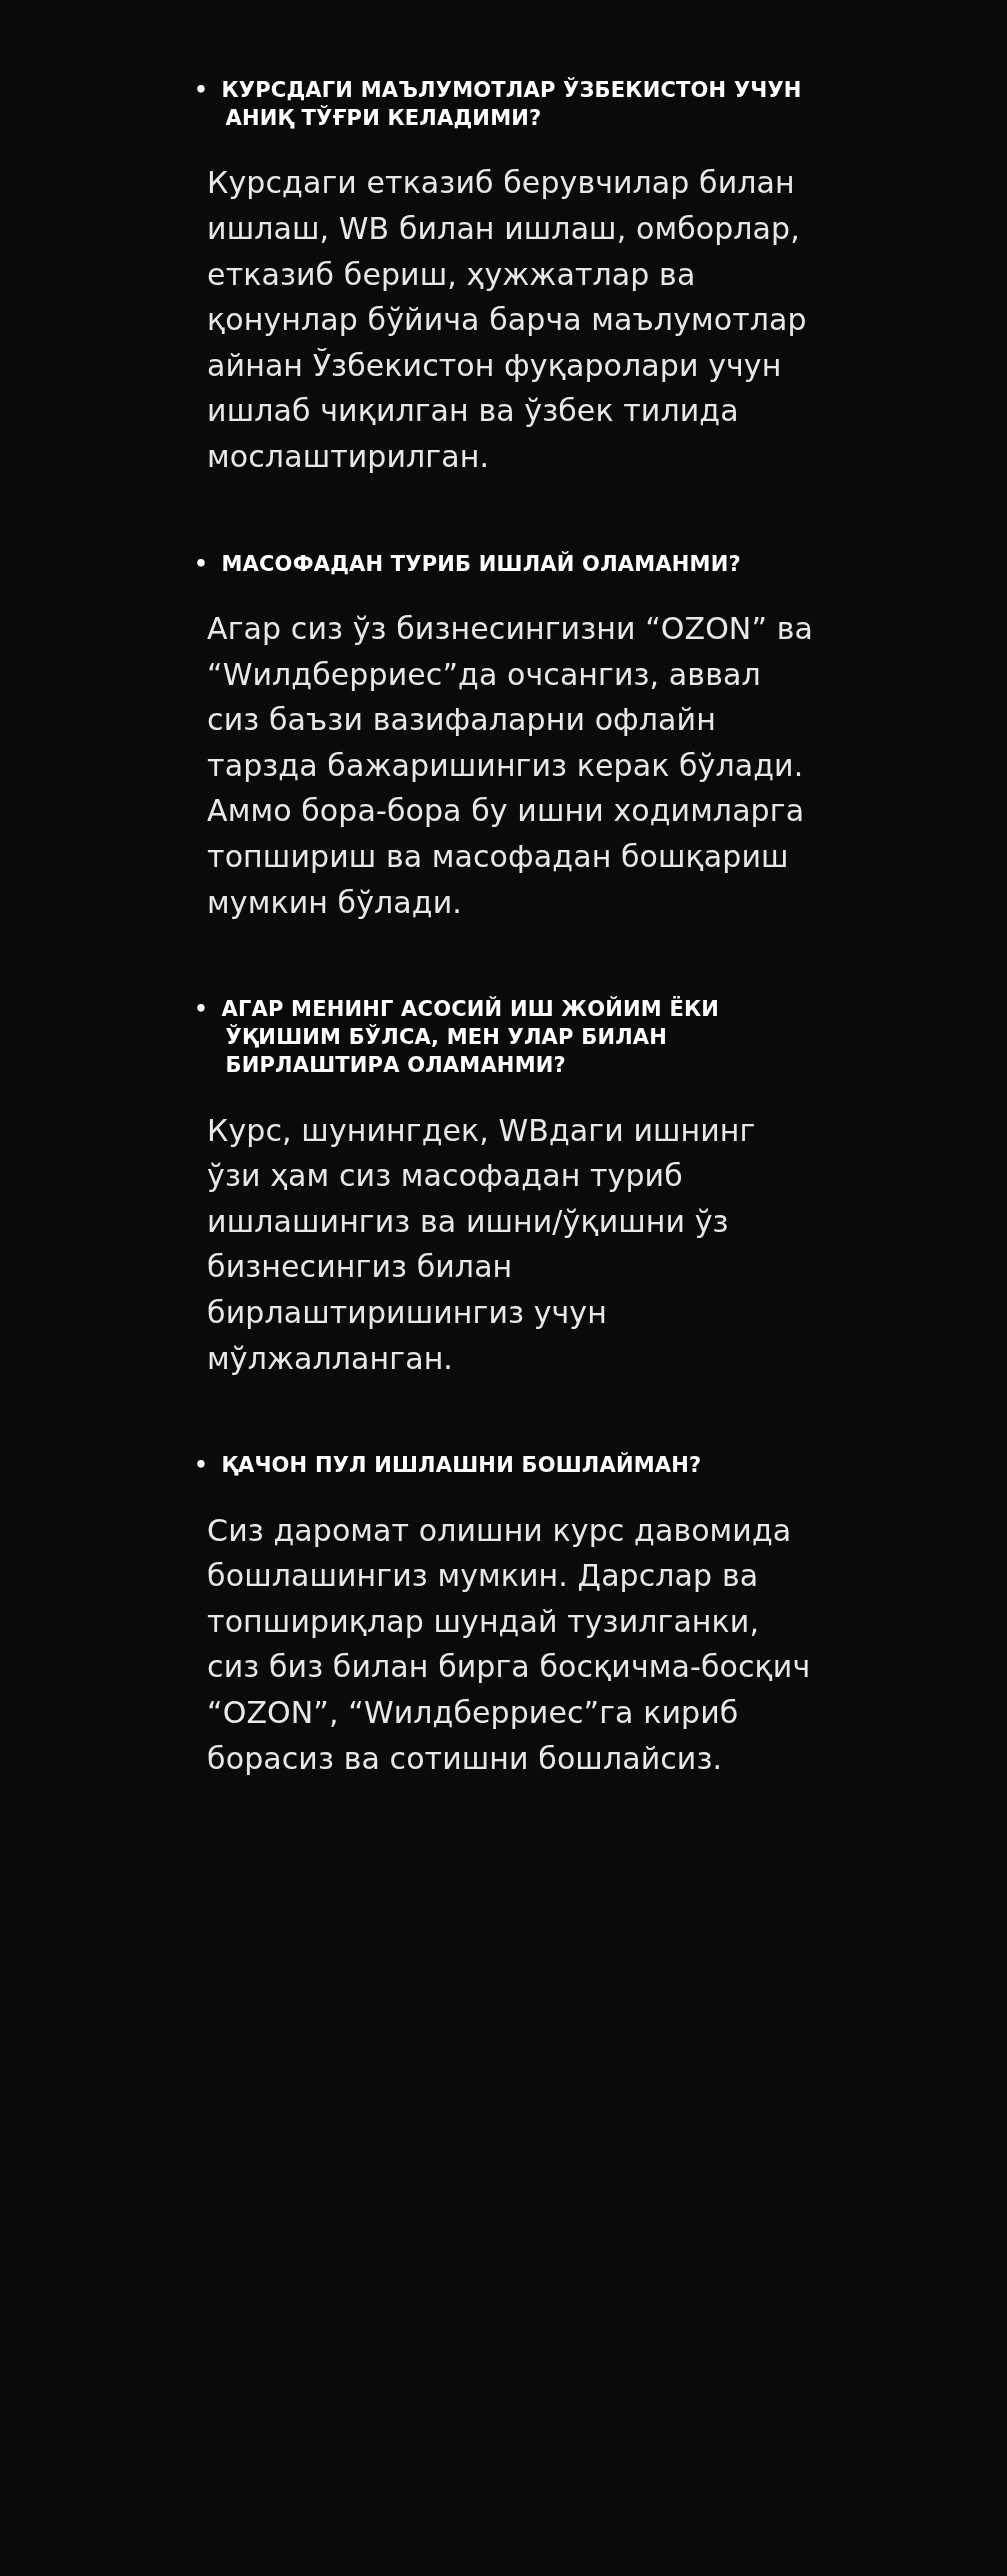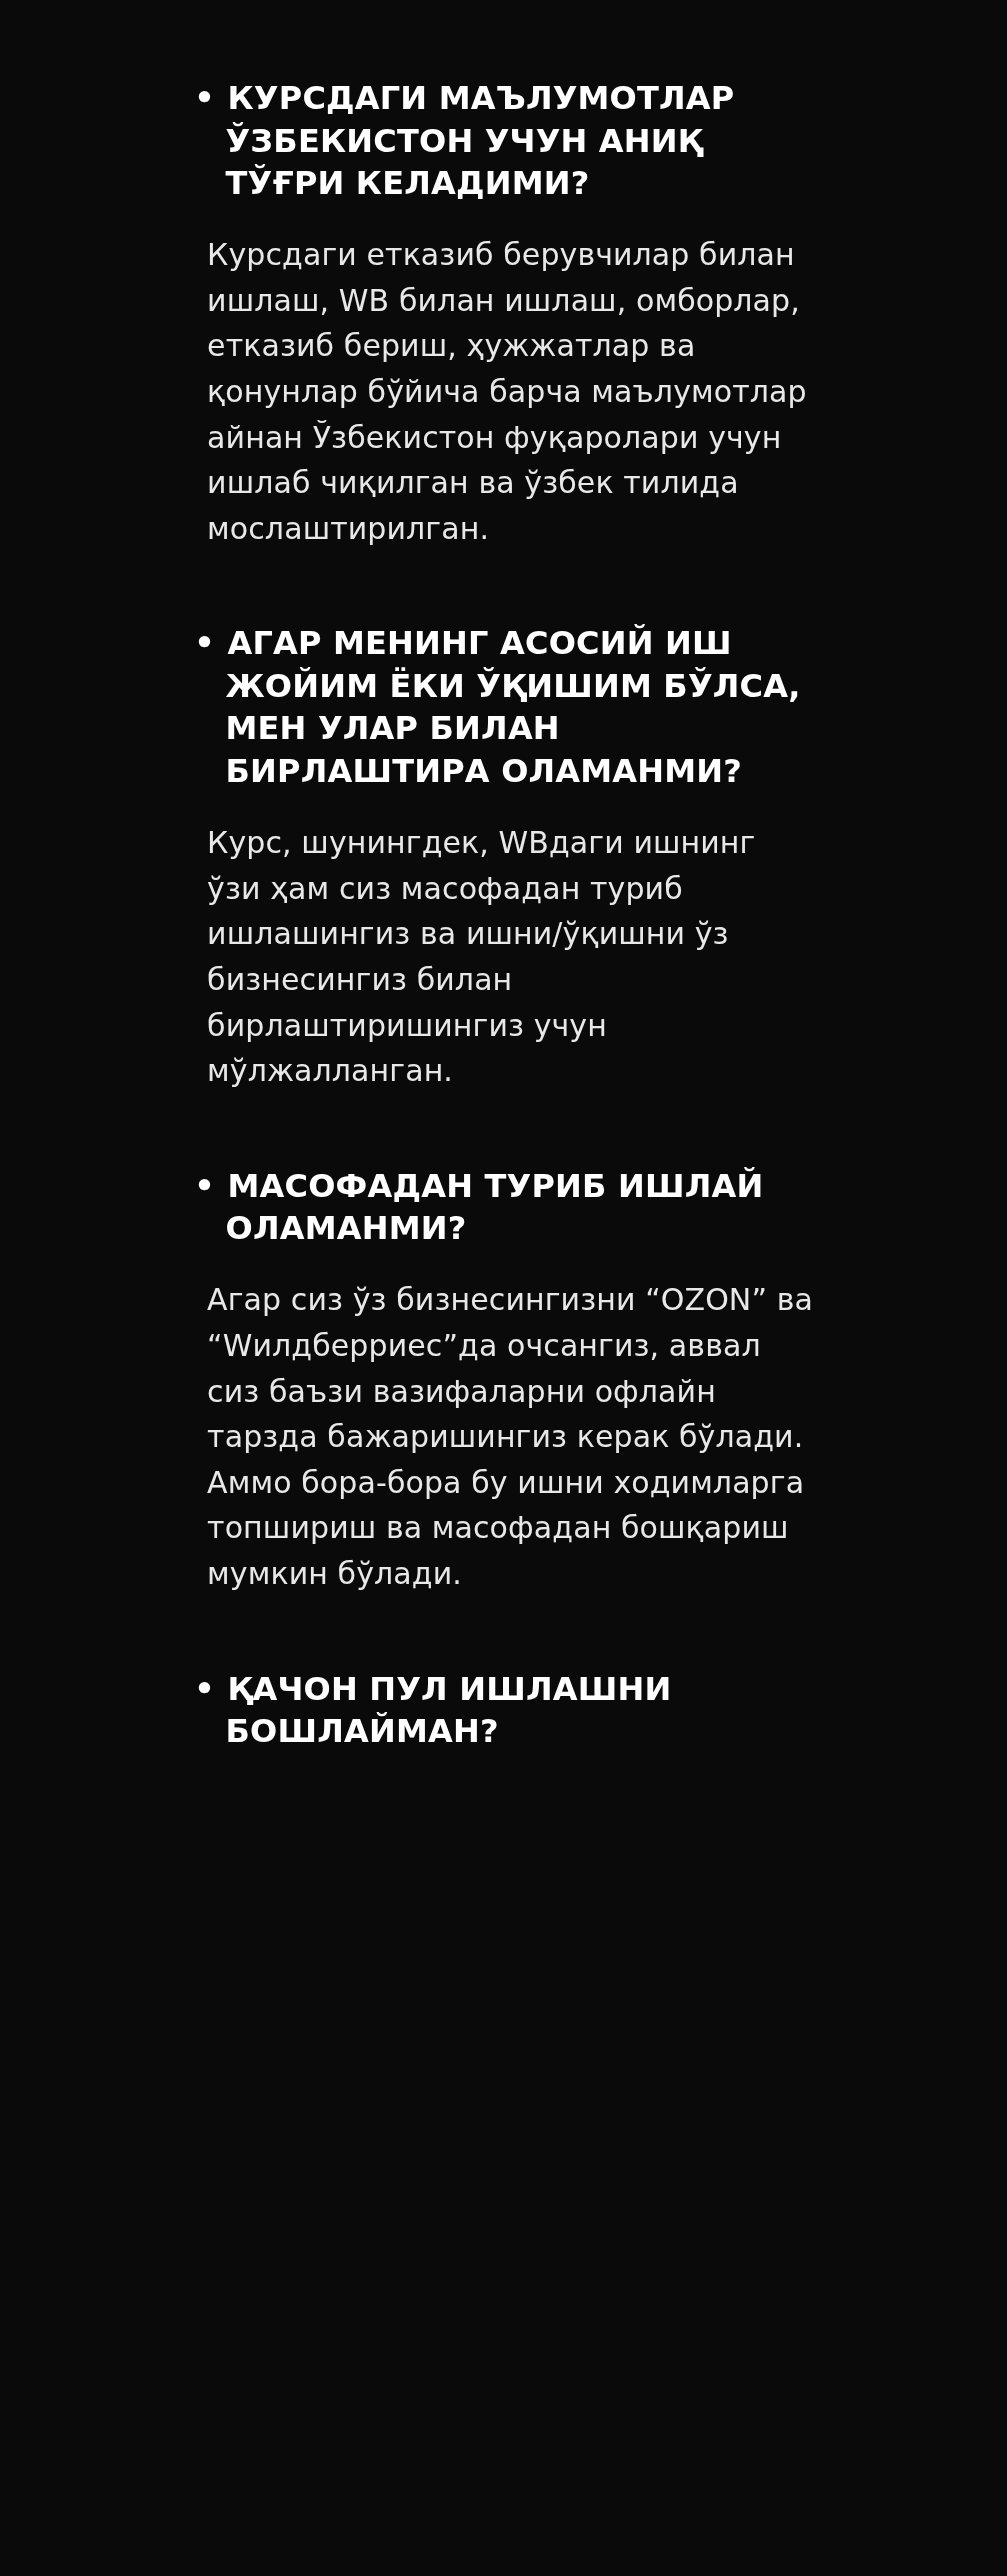--- a/index.html
+++ b/index.html
@@ -30,21 +30,21 @@
   }
   .faq-item {
     margin-bottom: 71px;
   }
   .faq-item:last-child {
     margin-bottom: 0;
     margin-top: 16px;
   }
   .faq-question {
     display: block;
-    font-size: 32px;
+    font-size: 21px;
     line-height: 1.33;
     font-weight: 700;
     letter-spacing: 0.2px;
     color: #ffffff;
     margin: 0 0 27.6px 0;
     padding-left: 34px;
     text-indent: -15.6px;
     box-sizing: border-box;
     text-transform: uppercase;
   }
@@ -69,28 +69,29 @@
 
 <div class="page">
   <div class="content">
 
     <section class="faq-item">
       <h2 class="faq-question"><span class="bullet">•</span><span>КУРСДАГИ МАЪЛУМОТЛАР ЎЗБЕКИСТОН УЧУН АНИҚ ТЎҒРИ КЕЛАДИМИ?</span></h2>
       <p class="faq-answer">Курсдаги етказиб берувчилар билан ишлаш, WB билан ишлаш, омборлар, етказиб бериш, ҳужжатлар ва қонунлар бўйича барча маълумотлар айнан Ўзбекистон фуқаролари учун ишлаб чиқилган ва ўзбек тилида мослаштирилган.</p>
     </section>
 
     <section class="faq-item">
+      <h2 class="faq-question"><span class="bullet">•</span><span>МАСОФАДАН ТУРИБ ИШЛАЙ ОЛАМАНМИ?</span></h2>
+      <p class="faq-answer">Агар сиз ўз бизнесингизни “OZON” ва “Wилдберриес”да очсангиз, аввал сиз баъзи вазифаларни офлайн тарзда бажаришингиз керак бўлади. Аммо бора-бора бу ишни ходимларга топшириш ва масофадан бошқариш мумкин бўлади.</p>
+    </section>
+
+    <section class="faq-item">
       <h2 class="faq-question"><span class="bullet">•</span><span>АГАР МЕНИНГ АСОСИЙ ИШ ЖОЙИМ ЁКИ ЎҚИШИМ БЎЛСА, МЕН УЛАР БИЛАН БИРЛАШТИРА ОЛАМАНМИ?</span></h2>
       <p class="faq-answer">Курс, шунингдек, WBдаги ишнинг ўзи ҳам сиз масофадан туриб ишлашингиз ва ишни/ўқишни ўз бизнесингиз билан бирлаштиришингиз учун мўлжалланган.</p>
     </section>
 
     <section class="faq-item">
-      <h2 class="faq-question"><span class="bullet">•</span><span>МАСОФАДАН ТУРИБ ИШЛАЙ ОЛАМАНМИ?</span></h2>
-      <p class="faq-answer">Агар сиз ўз бизнесингизни “OZON” ва “Wилдберриес”да очсангиз, аввал сиз баъзи вазифаларни офлайн тарзда бажаришингиз керак бўлади. Аммо бора-бора бу ишни ходимларга топшириш ва масофадан бошқариш мумкин бўлади.</p>
-    </section>
-
-    <section class="faq-item">
       <h2 class="faq-question"><span class="bullet">•</span><span>ҚАЧОН ПУЛ ИШЛАШНИ БОШЛАЙМАН?</span></h2>
+      <p class="faq-answer">Сиз даромат олишни курс давомида бошлашингиз мумкин. Дарслар ва топшириқлар шундай тузилганки, сиз биз билан бирга босқичма-босқич “OZON”, “Wилдберриес”га кириб борасиз ва сотишни бошлайсиз.</p>
     </section>
 
   </div>
 </div>
 
 
 </body></html>

